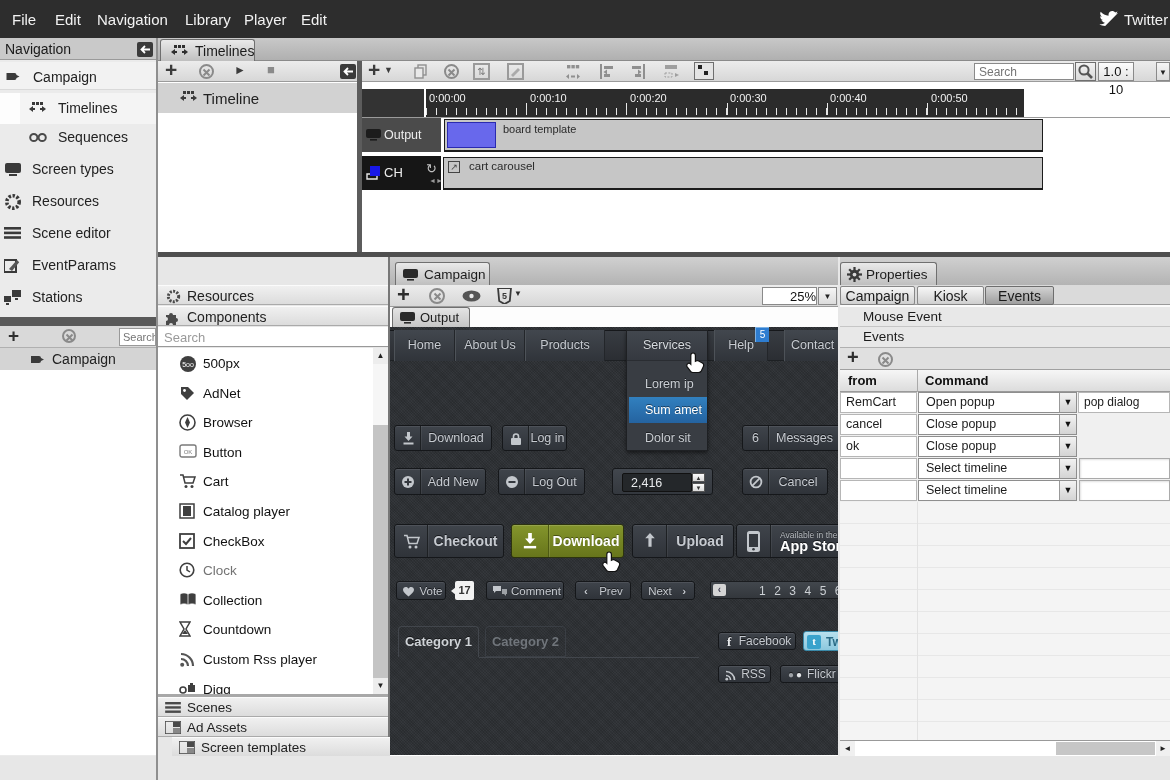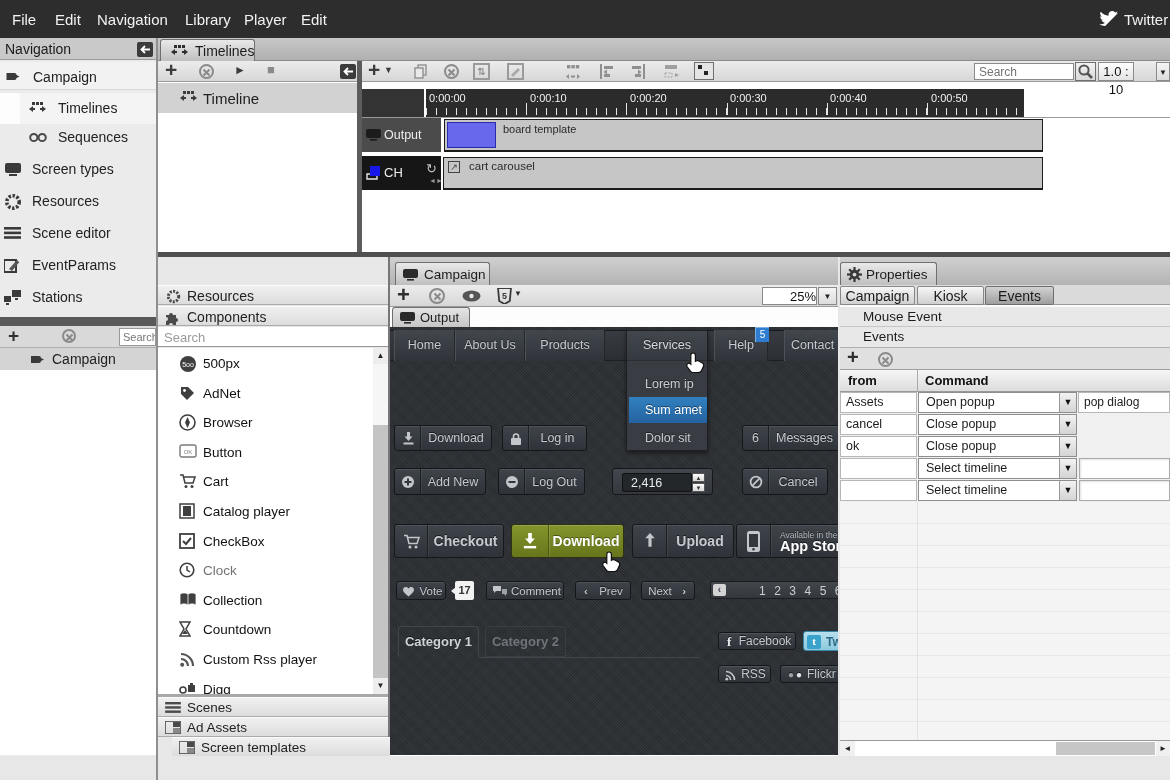--- a/index.html
+++ b/index.html
@@ -504,21 +504,21 @@
 
   <div class="pbtn" style="left:4px;top:98px;width:98px;height:26px">
     <div class="icell" style="width:26px"><svg style="margin:6px 0 0 7px" width="13" height="13" viewBox="0 0 13 13">
             <g fill="#c3c7cc">
               <path d="M6.5 9 L2.5 4.5 h2.5 V0 h3 v4.5 h2.5 z"></path>
               <rect x="1.5" y="10.5" width="10" height="2"></rect>
             </g>
           </svg></div>
     <div class="blab" style="left:26px;line-height:25px">Download</div>
   </div>
-  <div class="pbtn" style="left:112px;top:98px;width:85px;height:26px">
+  <div class="pbtn" style="left:112px;top:98px;width:65px;height:26px">
     <div class="icell" style="width:26px"><svg style="margin:6px 0 0 7px" width="12" height="13" viewBox="0 0 12 13">
             <rect x="1" y="6" width="10" height="7" rx="1" fill="#c3c7cc"></rect>
             <path d="M3.5 6 V4.5 a2.5 2.5 0 0 1 5 0 V6" fill="none" stroke="#c3c7cc" stroke-width="1.6"></path>
           </svg></div>
     <div class="blab" style="left:26px;line-height:25px">Log in</div>
   </div>
   <div class="pbtn" style="left:352px;top:98px;width:114px;height:26px">
     <div class="icell" style="width:26px;text-align:center;line-height:25px">6</div>
     <div class="blab" style="left:26px;line-height:25px;text-align:left;padding-left:7px">Messages</div>
   </div>
@@ -683,21 +683,21 @@
         </span>
   </div>
   <div class="abs" style="left:0;top:113px;width:330px;height:22px;background:linear-gradient(#f6f6f6,#dcdcdc);border-bottom:1px solid #9a9a9a">
     <span class="abs" style="left:8px;top:3px;font-size:13px;font-weight:bold;color:#111">from</span>
     <div class="abs" style="left:77px;top:0;width:1px;height:22px;background:#aaa"></div>
     <span class="abs" style="left:85px;top:3px;font-size:13px;font-weight:bold;color:#111">Command</span>
   </div>
 
   <div id="ptable">
   <div class="abs" style="left:0;top:135px;width:330px;height:22px;background:#f0f0f0">
-    <div class="cell" style="left:0;top:0;width:77px;height:21px;line-height:19px;padding-left:5px;border-color:#b6b6b6">Assets</div>
+    <div class="cell" style="left:0;top:0;width:77px;height:21px;line-height:19px;padding-left:5px;border-color:#b6b6b6">RemCart</div>
     <div class="cell" style="left:78px;top:0;width:159px;height:21px;line-height:19px;padding-left:7px;border-color:#8e8e8e">Open popup<div class="abs" style="right:0;top:0;width:17px;height:19px;background:linear-gradient(#f2f2f2,#d4d4d4);border-left:1px solid #999;text-align:center;font-size:9px;color:#111;line-height:19px">▼</div></div>
     <div class="cell" style="left:238px;top:0;width:92px;height:21px;line-height:19px;padding-left:5px;font-size:12px;border-color:#b6b6b6">pop dialog</div>
   </div>
   <div class="abs" style="left:0;top:157px;width:330px;height:22px;background:#f0f0f0">
     <div class="cell" style="left:0;top:0;width:77px;height:21px;line-height:19px;padding-left:5px;border-color:#b6b6b6">cancel</div>
     <div class="cell" style="left:78px;top:0;width:159px;height:21px;line-height:19px;padding-left:7px;border-color:#8e8e8e">Close popup<div class="abs" style="right:0;top:0;width:17px;height:19px;background:linear-gradient(#f2f2f2,#d4d4d4);border-left:1px solid #999;text-align:center;font-size:9px;color:#111;line-height:19px">▼</div></div>
   </div>
   <div class="abs" style="left:0;top:179px;width:330px;height:22px;background:#f0f0f0">
     <div class="cell" style="left:0;top:0;width:77px;height:21px;line-height:19px;padding-left:5px;border-color:#b6b6b6">ok</div>
     <div class="cell" style="left:78px;top:0;width:159px;height:21px;line-height:19px;padding-left:7px;border-color:#8e8e8e">Close popup<div class="abs" style="right:0;top:0;width:17px;height:19px;background:linear-gradient(#f2f2f2,#d4d4d4);border-left:1px solid #999;text-align:center;font-size:9px;color:#111;line-height:19px">▼</div></div>

